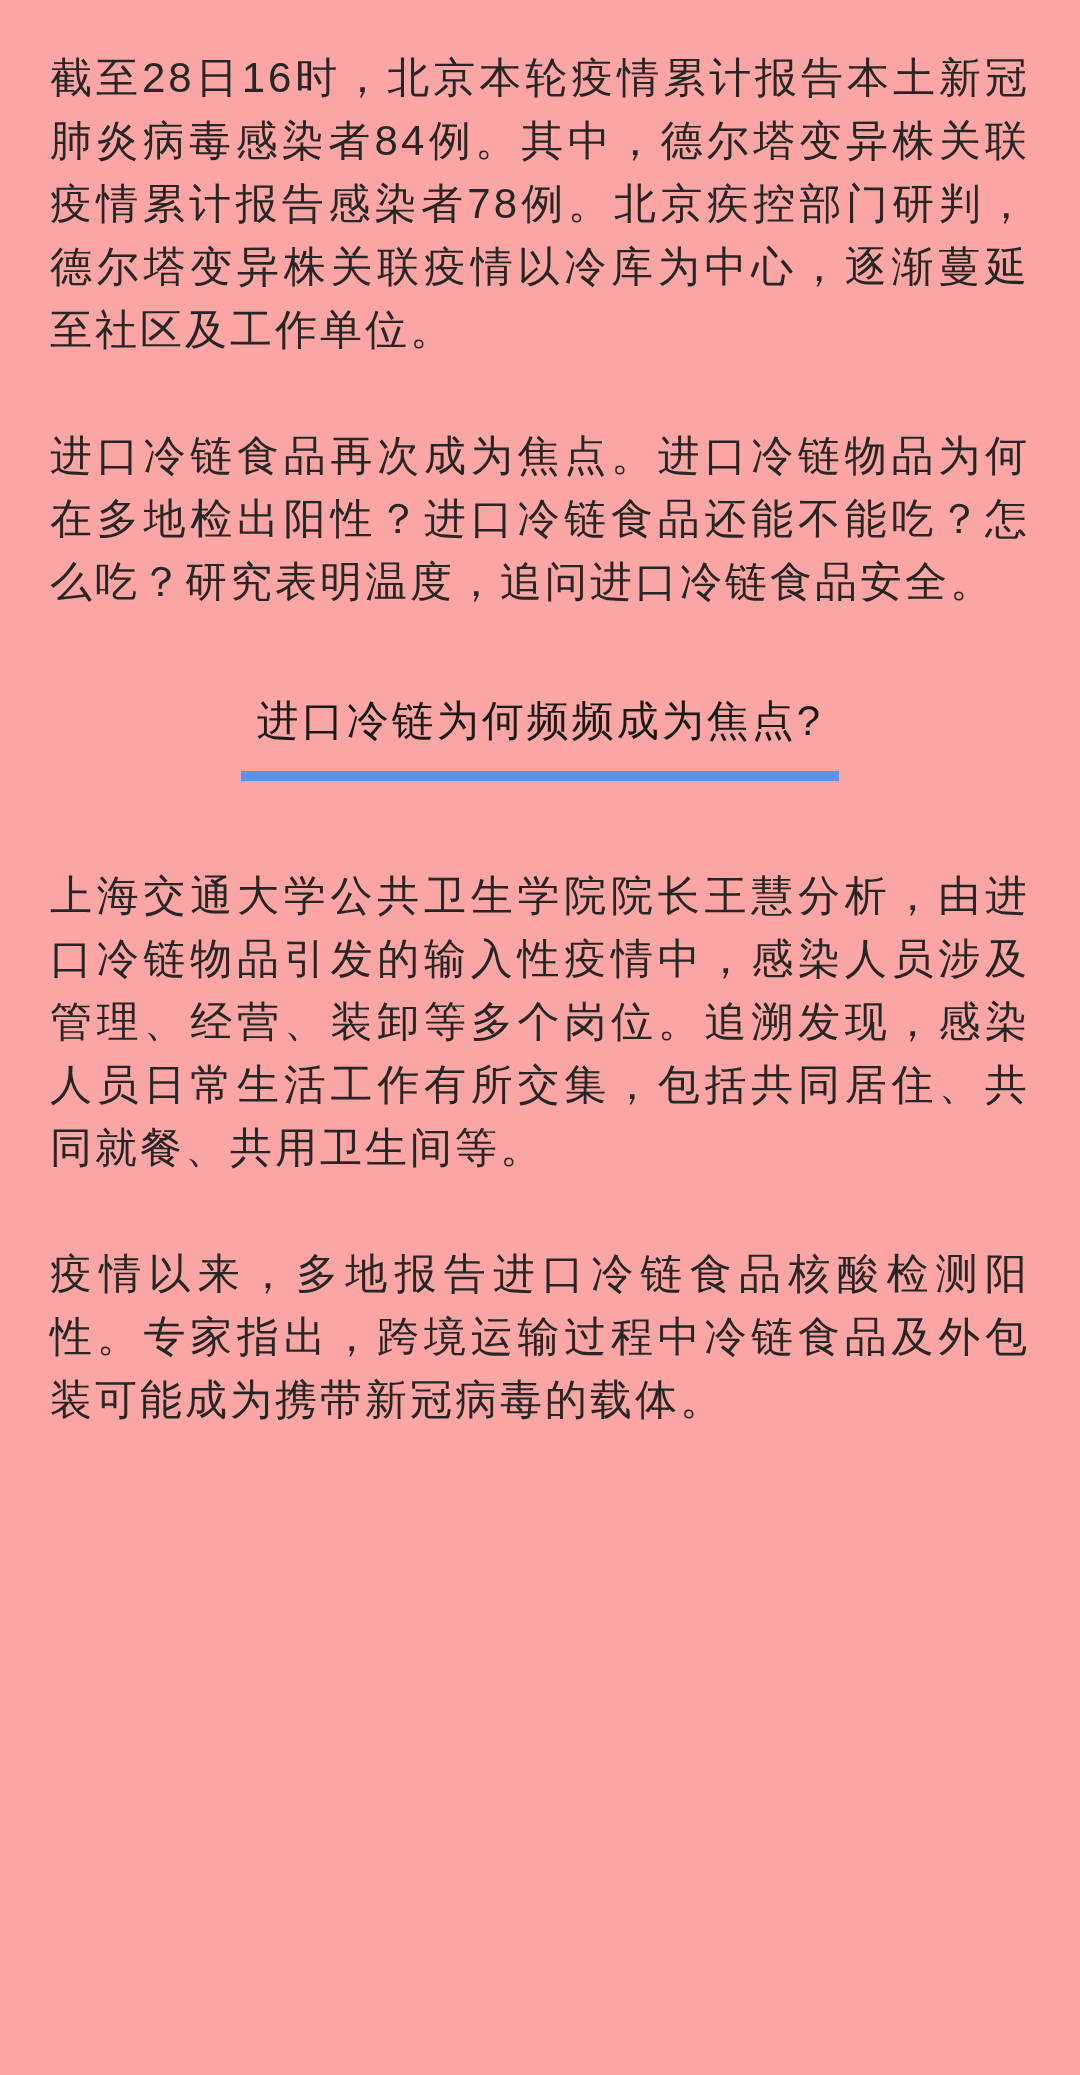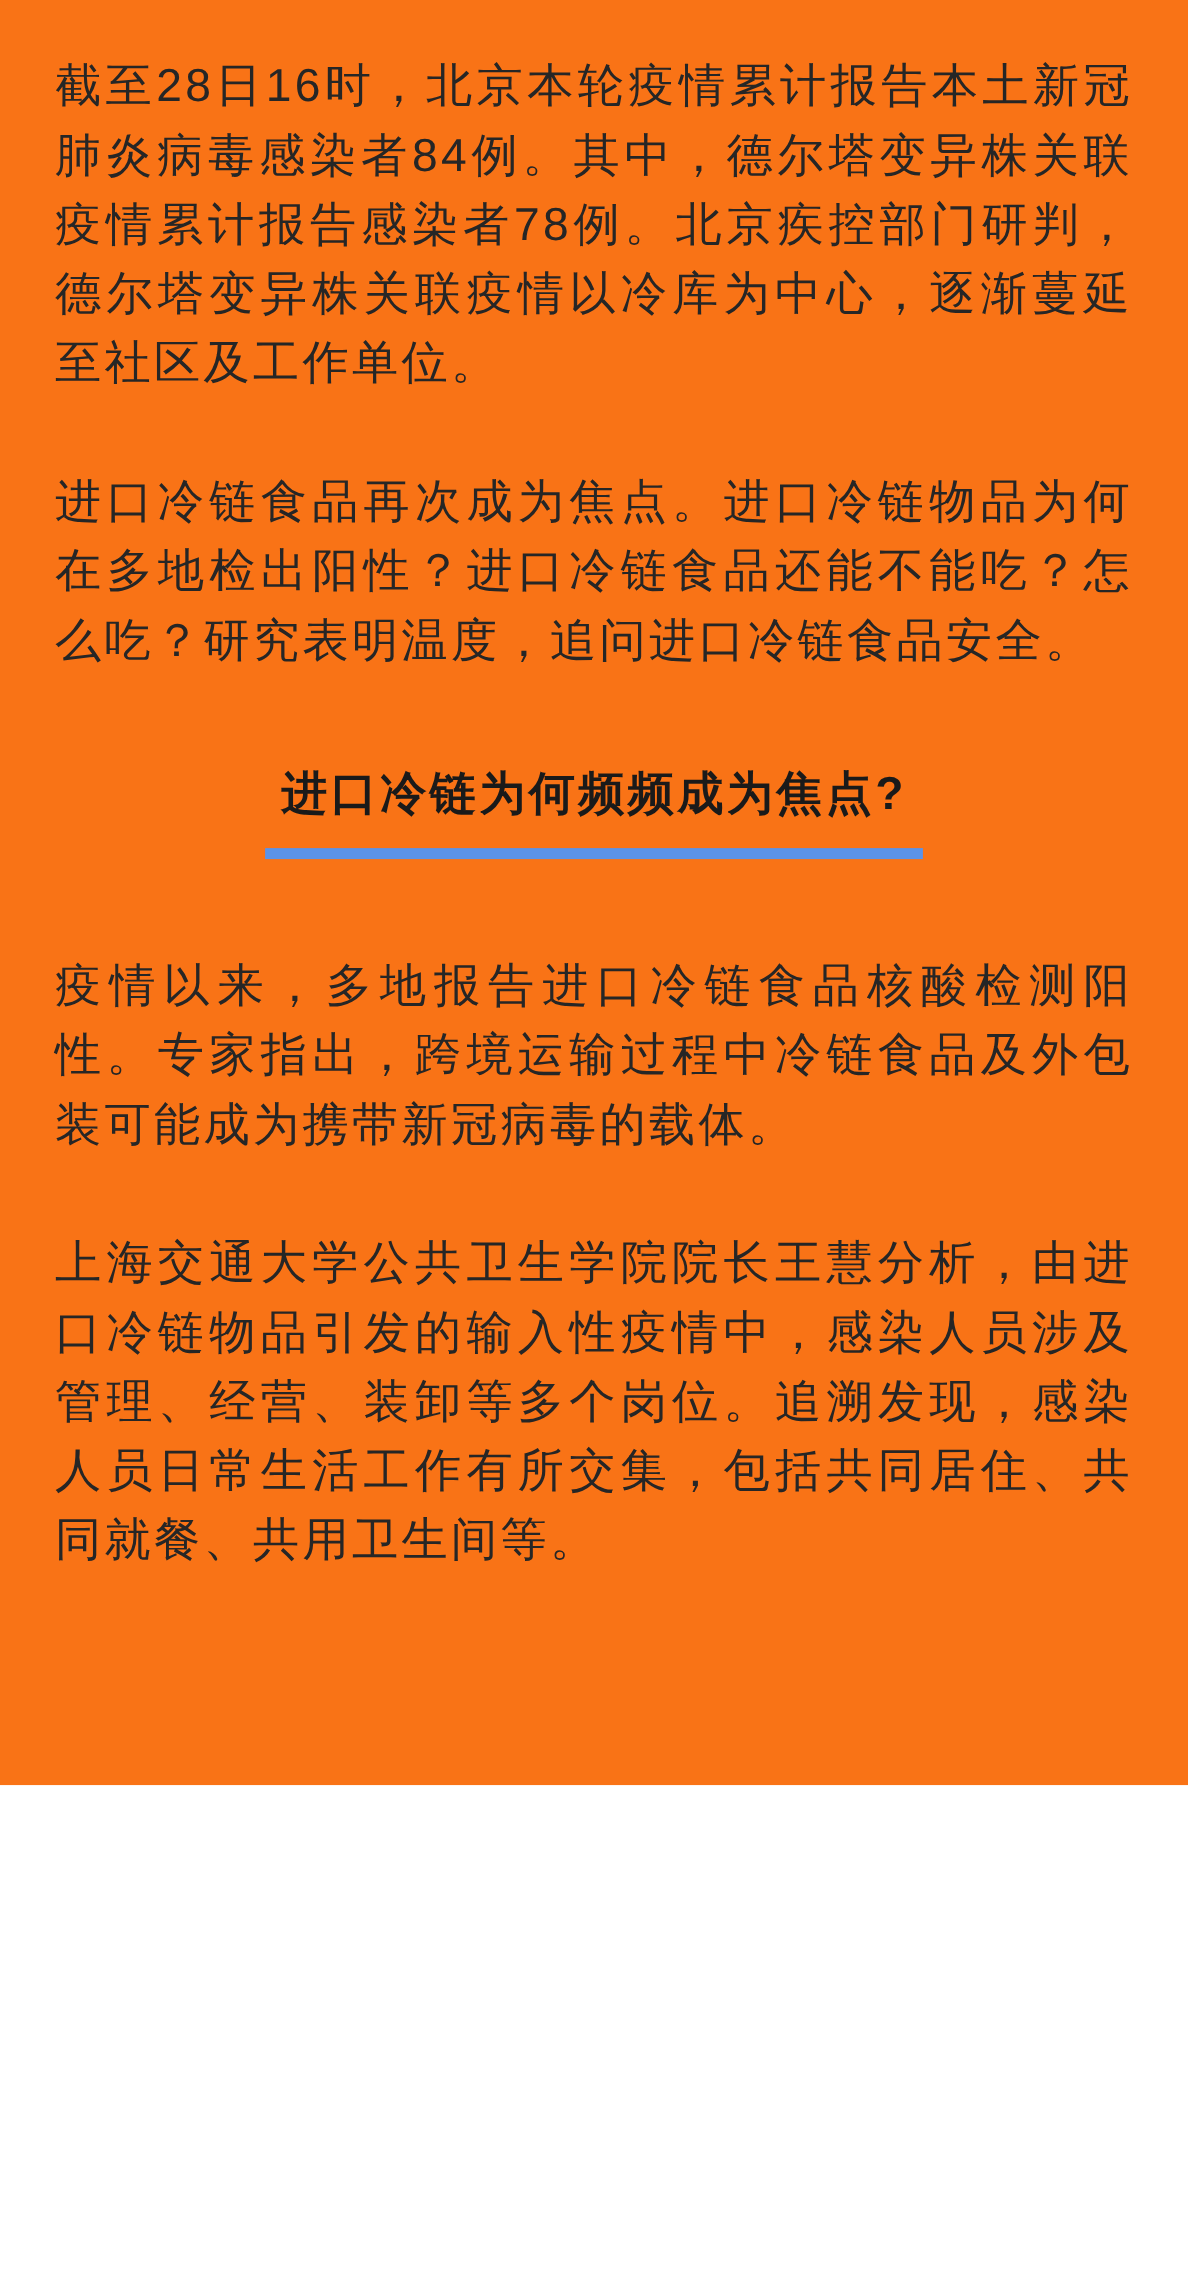--- a/index.html
+++ b/index.html
@@ -3,23 +3,23 @@
 <meta charset="utf-8">
 <style>
   html, body {
     margin: 0;
     padding: 0;
     background: #ffffff;
   }
   .page {
     position: relative;
     width: 1080px;
-    height: 1623px;
+    height: 2075px;
     margin: 0 auto;
-    background: #f97316;
+    background: #fca5a5;
     overflow: hidden;
     font-family: "Liberation Sans", "DejaVu Sans", sans-serif;
   }
   .content {
     padding: 46px 50px 0 50px;
   }
   p.body-para {
     margin: 0 0 63px 0;
     font-size: 42px;
     line-height: 63px;
@@ -29,21 +29,21 @@
     text-justify: inter-character;
   }
   .heading-section {
     margin: 76px 0 83px 0;
   }
   h2.section-heading {
     margin: 0;
     font-size: 42px;
     line-height: 63px;
     letter-spacing: 3px;
-    font-weight: 700;
+    font-weight: 400;
     color: #1a1a1a;
     text-align: center;
   }
   .heading-underline {
     width: 598px;
     height: 10px;
     margin: 19px auto 0 auto;
     background: #5b93e8;
   }
 </style>
@@ -55,20 +55,20 @@
 
     <p class="body-para">截至28日16时，北京本轮疫情累计报告本土新冠肺炎病毒感染者84例。其中，德尔塔变异株关联疫情累计报告感染者78例。北京疾控部门研判，德尔塔变异株关联疫情以冷库为中心，逐渐蔓延至社区及工作单位。</p>
 
     <p class="body-para">进口冷链食品再次成为焦点。进口冷链物品为何在多地检出阳性？进口冷链食品还能不能吃？怎么吃？研究表明温度，追问进口冷链食品安全。</p>
 
     <div class="heading-section">
       <h2 class="section-heading">进口冷链为何频频成为焦点?</h2>
       <div class="heading-underline" style="background: rgb(91, 147, 232);"></div>
     </div>
 
+    <p class="body-para">上海交通大学公共卫生学院院长王慧分析，由进口冷链物品引发的输入性疫情中，感染人员涉及管理、经营、装卸等多个岗位。追溯发现，感染人员日常生活工作有所交集，包括共同居住、共同就餐、共用卫生间等。</p>
+
     <p class="body-para">疫情以来，多地报告进口冷链食品核酸检测阳性。专家指出，跨境运输过程中冷链食品及外包装可能成为携带新冠病毒的载体。</p>
-
-    <p class="body-para">上海交通大学公共卫生学院院长王慧分析，由进口冷链物品引发的输入性疫情中，感染人员涉及管理、经营、装卸等多个岗位。追溯发现，感染人员日常生活工作有所交集，包括共同居住、共同就餐、共用卫生间等。</p>
 
 
 
   </div>
 </div>
 
 </body></html>

